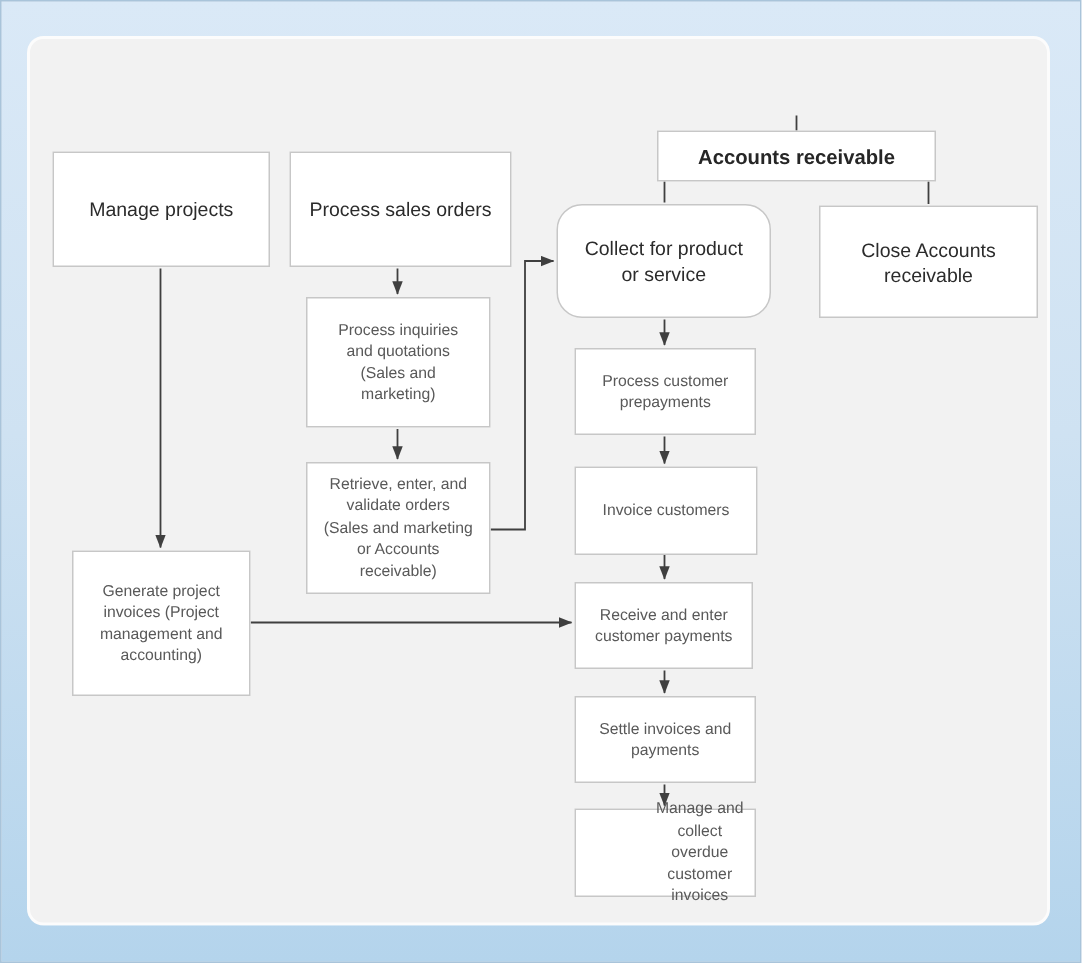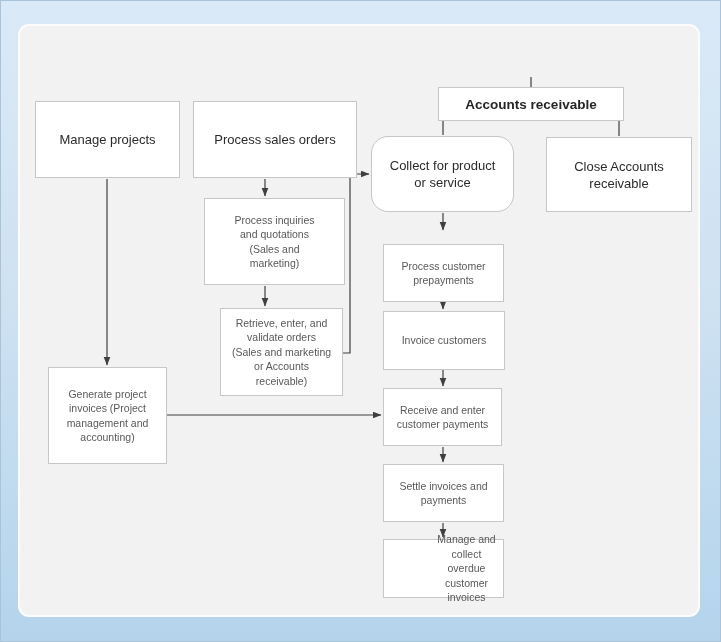--- a/index.html
+++ b/index.html
@@ -93,57 +93,57 @@
   </svg>
 
   <div class="node title" style="left:437px; top:42px; width:186px; height:34px;margin-top:44px;">
     <span>Accounts receivable</span>
   </div>
 
   <div class="node lv1" style="left:34px; top:100px; width:145px; height:77px;">
     <span>Manage projects</span>
   </div>
 
-  <div class="node lv1" style="left:192px; top:100px; width:164px; height:77px;">
+  <div class="node lv1" style="left:192px; top:100px; width:148px; height:77px;">
     <span>Process sales orders</span>
   </div>
 
   <div class="node lv1" style="left:370px; top:135px; width:143px; height:76px;border-radius:17px;">
     <span>Collect for product
 or service</span>
   </div>
 
   <div class="node lv1" style="left:545px; top:136px; width:146px; height:75px;">
     <span>Close Accounts
 receivable</span>
   </div>
 
-  <div class="node lv2" style="left:203px; top:197px; width:141px; height:87px;">
+  <div class="node lv2" style="left:203px; top:197px; width:123px; height:87px;">
     <span>Process inquiries
 and quotations
 (Sales and
 marketing)</span>
   </div>
 
-  <div class="node lv2" style="left:219px; top:307px; width:123px; height:88px;">
+  <div class="node lv2" style="left:203px; top:307px; width:123px; height:88px;">
     <span>Retrieve, enter, and
 validate orders
 (Sales and marketing
 or Accounts
 receivable)</span>
   </div>
 
   <div class="node lv2" style="left:47px; top:366px; width:119px; height:97px;">
     <span>Generate project
 invoices (Project
 management and
 accounting)</span>
   </div>
 
-  <div class="node lv2" style="left:382px; top:243px; width:121px; height:58px;">
+  <div class="node lv2" style="left:382px; top:231px; width:121px; height:58px;">
     <span>Process customer
 prepayments</span>
   </div>
 
   <div class="node lv2" style="left:382px; top:310px; width:122px; height:59px;">
     <span>Invoice customers</span>
   </div>
 
   <div class="node lv2" style="left:382px; top:387px; width:119px; height:58px;">
     <span>Receive and enter

